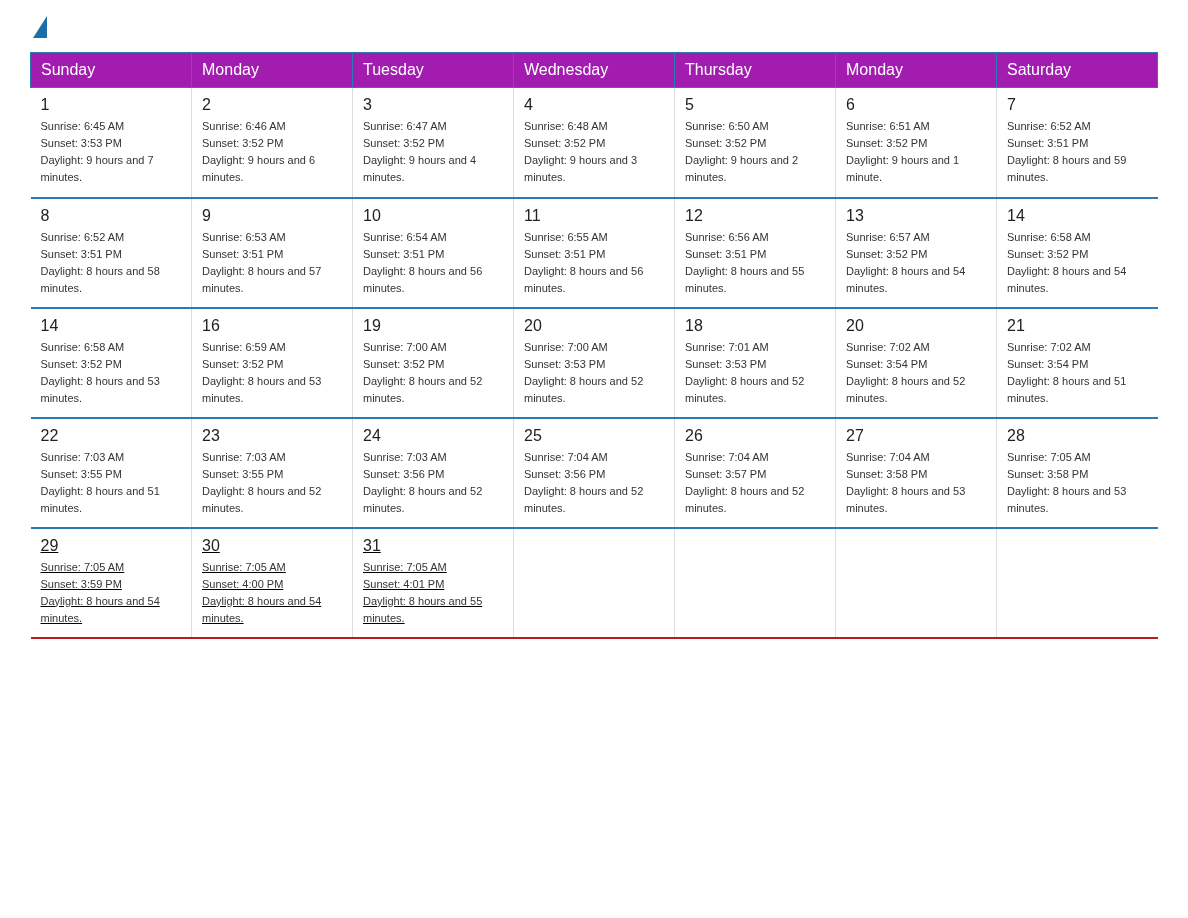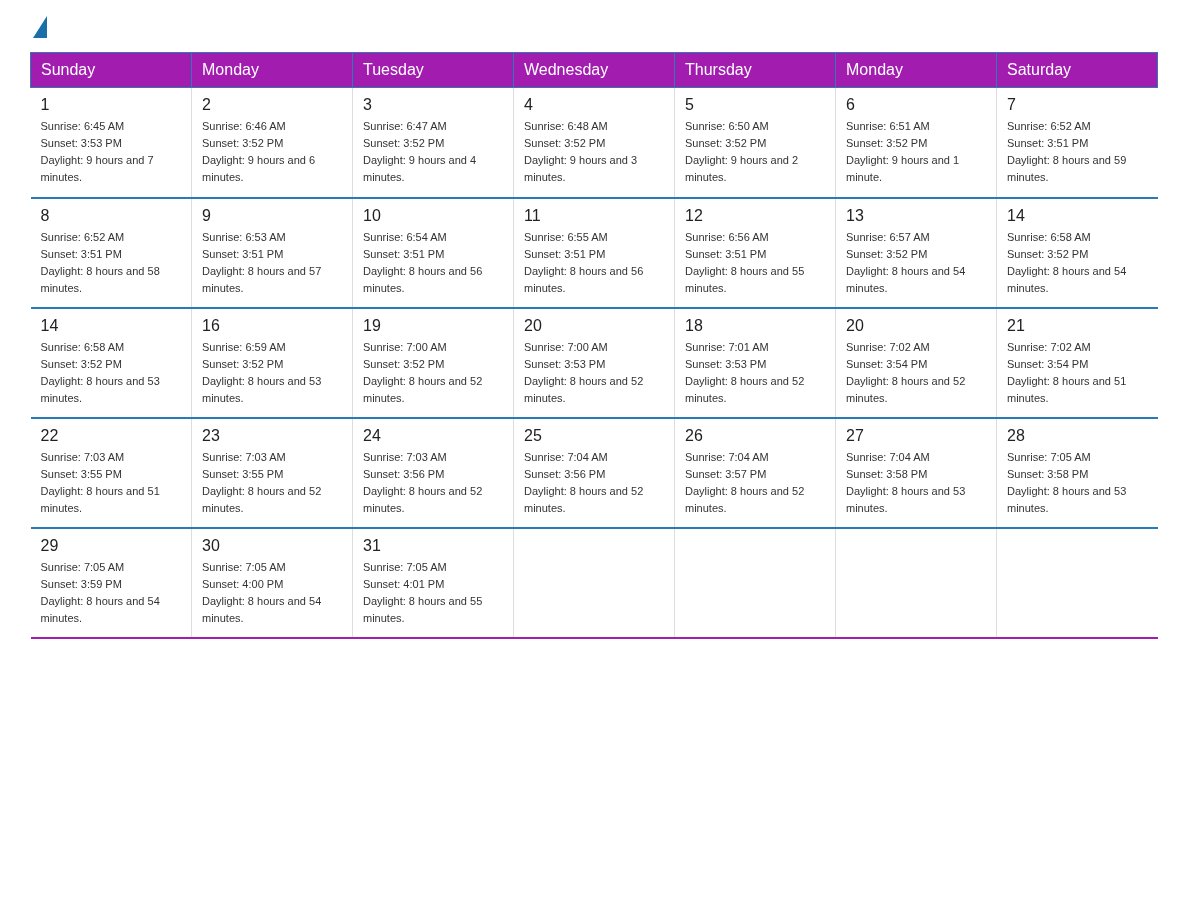--- a/index.html
+++ b/index.html
@@ -97,21 +97,22 @@
       display: block;
       margin-bottom: 4px;
       color: #222;
     }
     .day-info {
       font-size: 11px;
       line-height: 1.55;
       color: #333;
     }
     tbody tr:last-child {
-      border-bottom: 2px solid #a21caf;
+      border-bottom: 2px solid #b91c1c;
+      text-decoration: underline;
     }
   </style>
 </head>
 <body>
 
 <div class="header">
   <div class="logo">
     <div class="logo-top">
       <span class="logo-general"></span>
       <div class="logo-triangle"></div>

